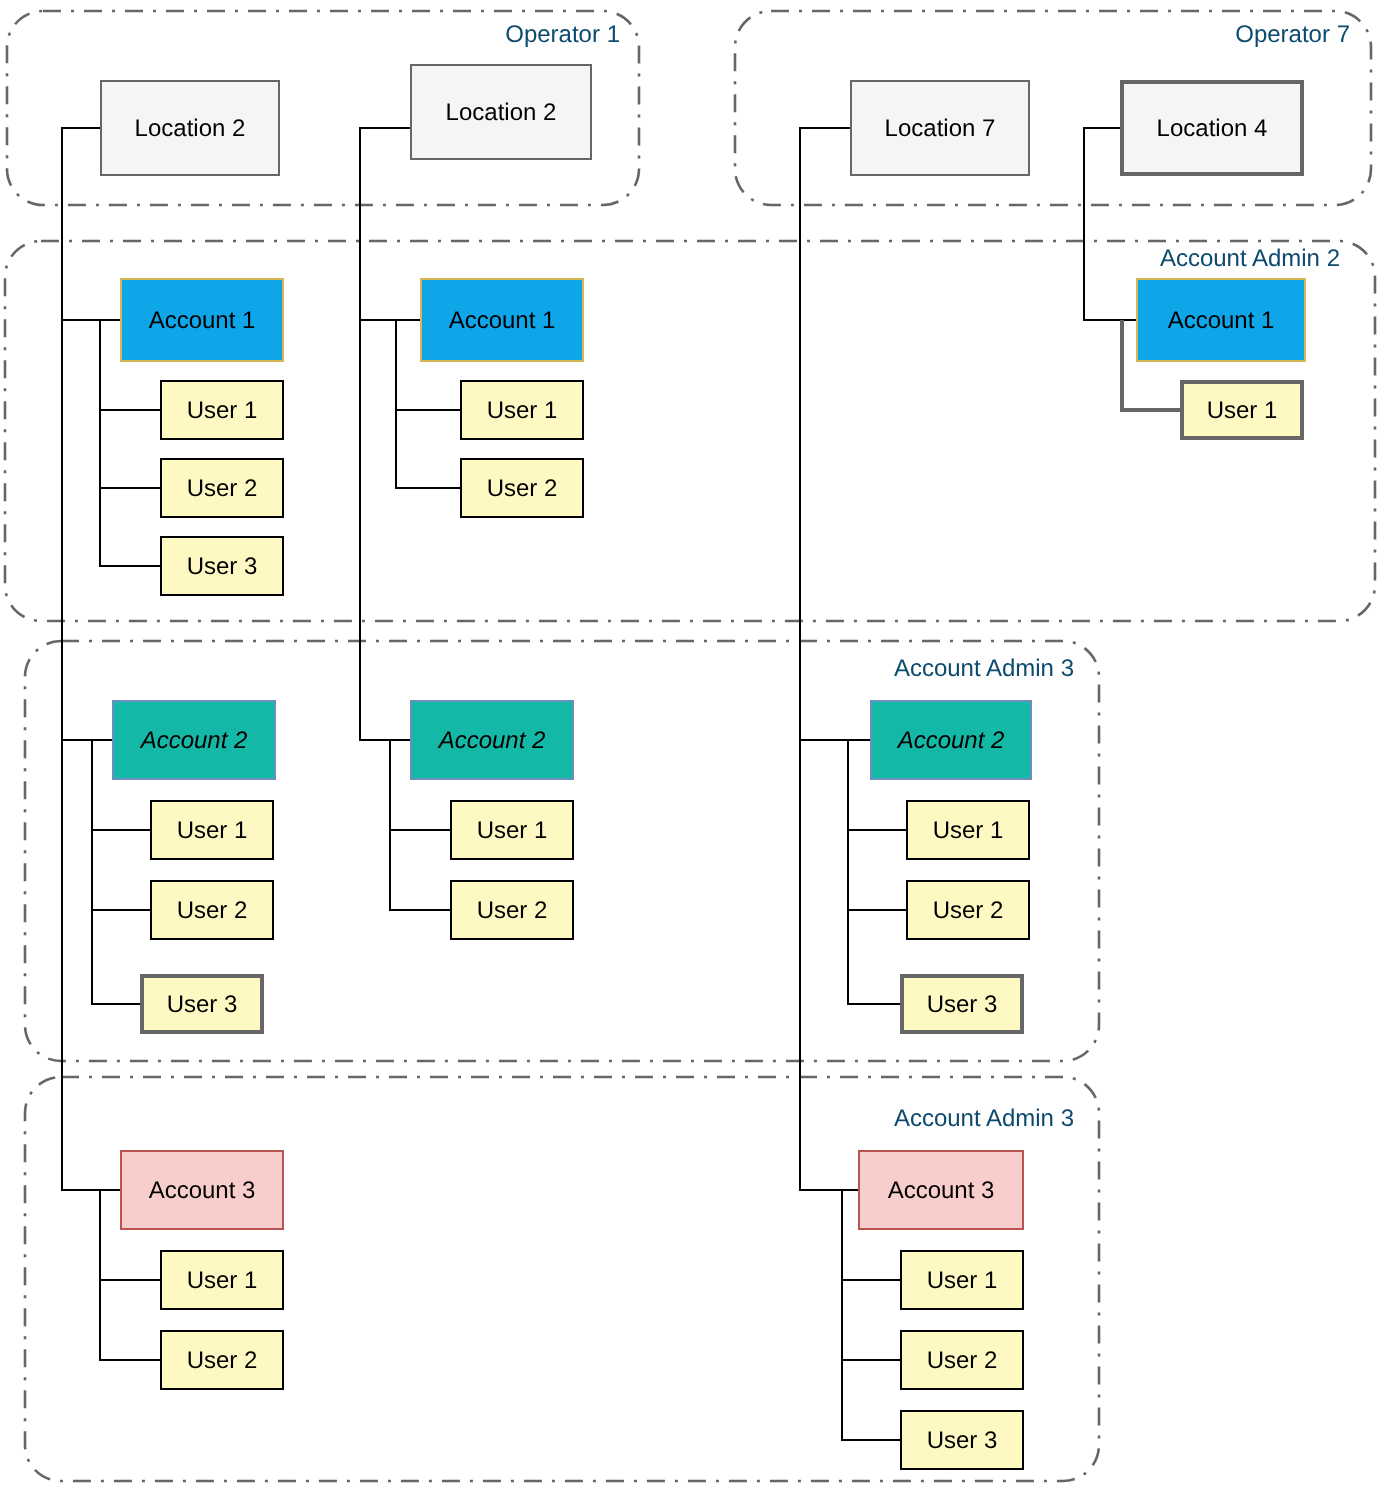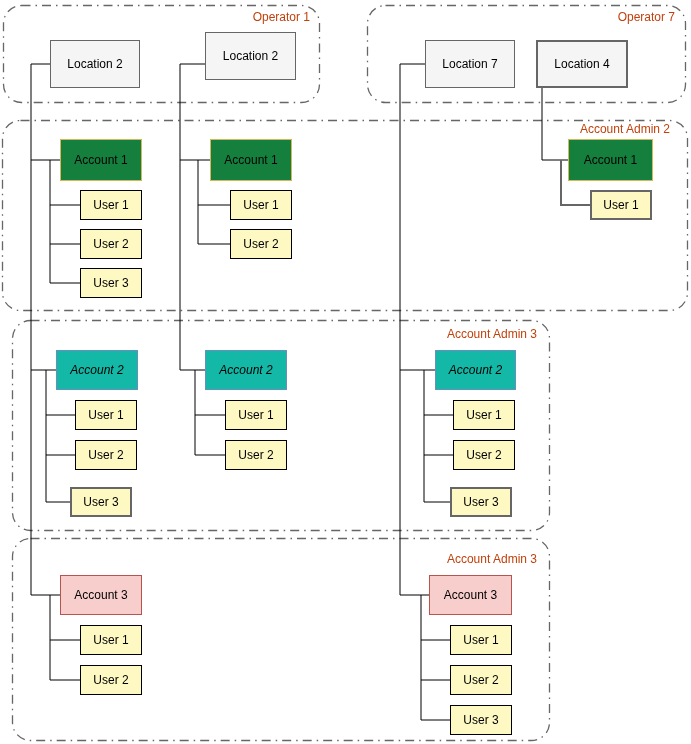--- a/index.html
+++ b/index.html
@@ -8,25 +8,25 @@
     font-family:"Liberation Sans",sans-serif;font-size:12px;color:#000;
     overflow:hidden;
   }
   svg.underlay{position:absolute;left:0;top:0;}
   .node{
     position:absolute;display:flex;align-items:center;justify-content:center;
     box-sizing:border-box;background:#fef9c3;border:1px solid #000000;
     text-align:center;white-space:nowrap;
   }
   .location{background:#f5f5f5;border-color:#666666;}
-  .acct-yellow{background:#15803d;border-color:#d6b656;}
+  .acct-yellow{background:#0ea5e9;border-color:#d6b656;}
   .acct-blue{background:#14b8a6;border-color:#6c8ebf;font-style:italic;}
   .acct-red{background:#f8cecc;border-color:#b85450;}
   .thick{border-width:2px;border-color:#666666;}
-  .grouplabel{position:absolute;text-align:right;color:#c2410c;white-space:nowrap;}
+  .grouplabel{position:absolute;text-align:right;color:#0c4a6e;white-space:nowrap;}
 </style>
 </head>
 <body>
 
 <div class="canvas">
 
   <svg class="underlay" width="691" height="744" viewBox="0 0 691 744">
 
     <rect x="3.5" y="5.5" width="316" height="97" rx="18" fill="none" stroke="#666666" stroke-width="1.3" stroke-dasharray="9 5 1.5 5"></rect>
     <rect x="367.5" y="5.5" width="318" height="97" rx="18" fill="none" stroke="#666666" stroke-width="1.3" stroke-dasharray="9 5 1.5 5"></rect>
@@ -51,21 +51,21 @@
 
   <div class="grouplabel" style="left:190px;top:10px;width:120px">Operator 1</div>
   <div class="grouplabel" style="left:555px;top:10px;width:120px">Operator 7</div>
   <div class="grouplabel" style="left:540px;top:122px;width:130px">Account Admin 2</div>
   <div class="grouplabel" style="left:407px;top:327px;width:130px">Account Admin 3</div>
   <div class="grouplabel" style="left:407px;top:552px;width:130px">Account Admin 3</div>
 
   <div class="node location" style="left:50px;top:40px;width:90px;height:48px">Location 2</div>
   <div class="node location" style="left:205px;top:32px;width:91px;height:48px">Location 2</div>
   <div class="node location" style="left:425px;top:40px;width:90px;height:48px">Location 7</div>
-  <div class="node location thick" style="left:536px;top:40px;width:92px;height:48px">Location 4</div>
+  <div class="node location thick" style="left:560px;top:40px;width:92px;height:48px">Location 4</div>
 
   <div class="node acct-yellow" style="left:60px;top:139px;width:82px;height:42px">Account 1</div>
   <div class="node" style="left:80px;top:190px;width:62px;height:30px">User 1</div>
   <div class="node" style="left:80px;top:229px;width:62px;height:30px">User 2</div>
   <div class="node" style="left:80px;top:268px;width:62px;height:30px">User 3</div>
 
   <div class="node acct-yellow" style="left:210px;top:139px;width:82px;height:42px">Account 1</div>
   <div class="node" style="left:230px;top:190px;width:62px;height:30px">User 1</div>
   <div class="node" style="left:230px;top:229px;width:62px;height:30px">User 2</div>
 

